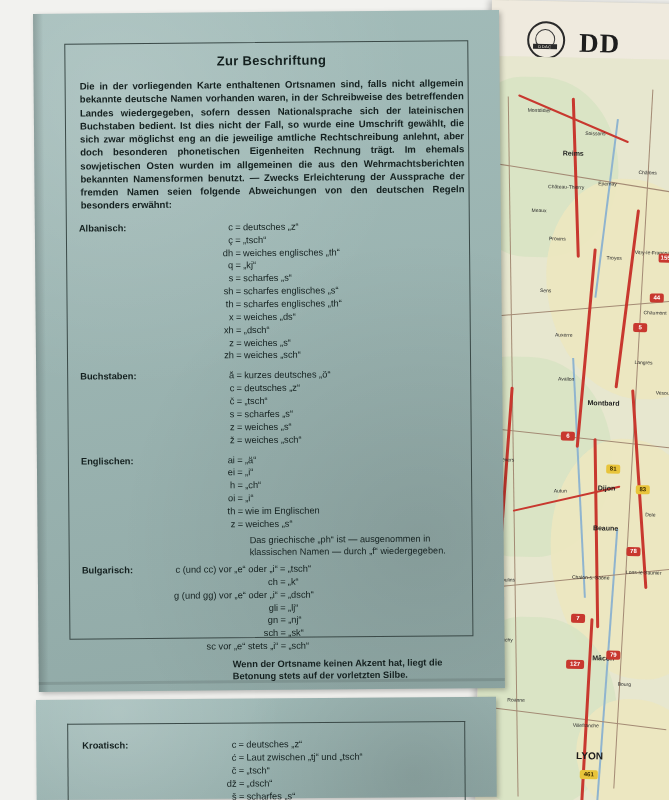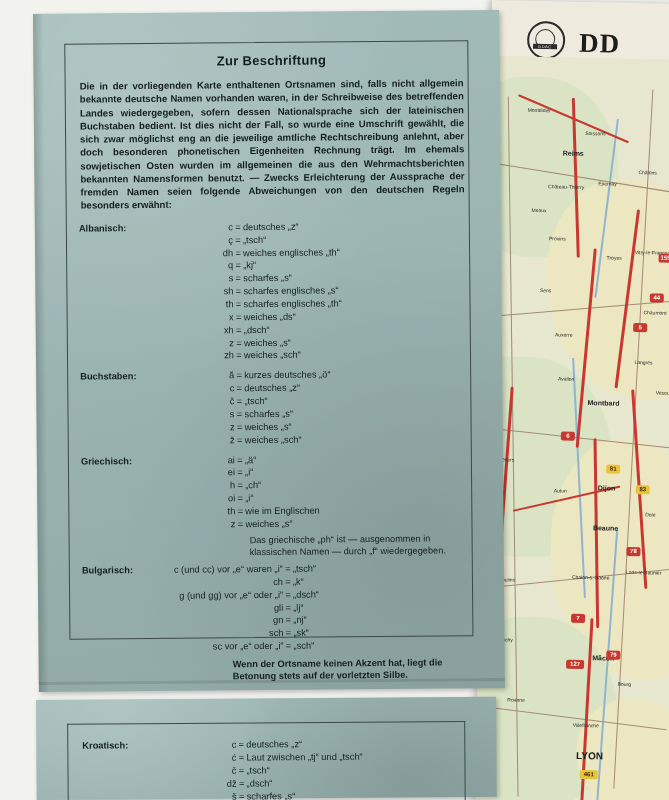--- a/index.html
+++ b/index.html
@@ -487,21 +487,21 @@
               <td class="sym">ž</td>
               <td class="eq">=</td>
               <td class="val">weiches „sch“</td>
             </tr>
       </tbody>
         </table>
 
       <table class="lang" style="margin-top:7px;">
         <tbody>
             <tr>
-          <td class="langname" rowspan="6">Griechisch:</td>
+          <td class="langname" rowspan="6">Englischen:</td>
           <td class="sym">ai</td>
           <td class="eq">=</td>
           <td class="val">„ä“</td>
         </tr>
         <tr>
               <td class="sym">ei</td>
               <td class="eq">=</td>
               <td class="val">„i“</td>
             </tr>
         <tr>
@@ -525,21 +525,21 @@
               <td class="val">weiches „s“</td>
             </tr>
       </tbody>
         </table>
       <div class="note">Das griechische „ph“ ist — ausgenommen in klassischen Namen — durch „f“ wiedergegeben.</div>
 
       <table class="lang" style="margin-top:4px;">
         <tbody>
             <tr>
           <td class="langname" rowspan="7">Bulgarisch:</td>
-          <td class="sym">c (und cc) vor „e“ waren „i“</td>
+          <td class="sym">c (und cc) vor „e“ oder „i“</td>
           <td class="eq">=</td>
           <td class="val">„tsch“</td>
         </tr>
         <tr>
               <td class="sym">ch</td>
               <td class="eq">=</td>
               <td class="val">„k“</td>
             </tr>
         <tr>
               <td class="sym">g (und gg) vor „e“ oder „i“</td>
@@ -555,21 +555,21 @@
               <td class="sym">gn</td>
               <td class="eq">=</td>
               <td class="val">„nj“</td>
             </tr>
         <tr>
               <td class="sym">sch</td>
               <td class="eq">=</td>
               <td class="val">„sk“</td>
             </tr>
         <tr>
-              <td class="sym">sc  vor „e“ oder „i“</td>
+              <td class="sym">sc  vor „e“ stets „i“</td>
               <td class="eq">=</td>
               <td class="val">„sch“</td>
             </tr>
       </tbody>
         </table>
       <div class="note-center">Wenn der Ortsname keinen Akzent hat, liegt die Betonung stets auf der vorletzten Silbe.</div>
     </div>
   </div>
 
   <div class="leaflet leaflet-bottom">

